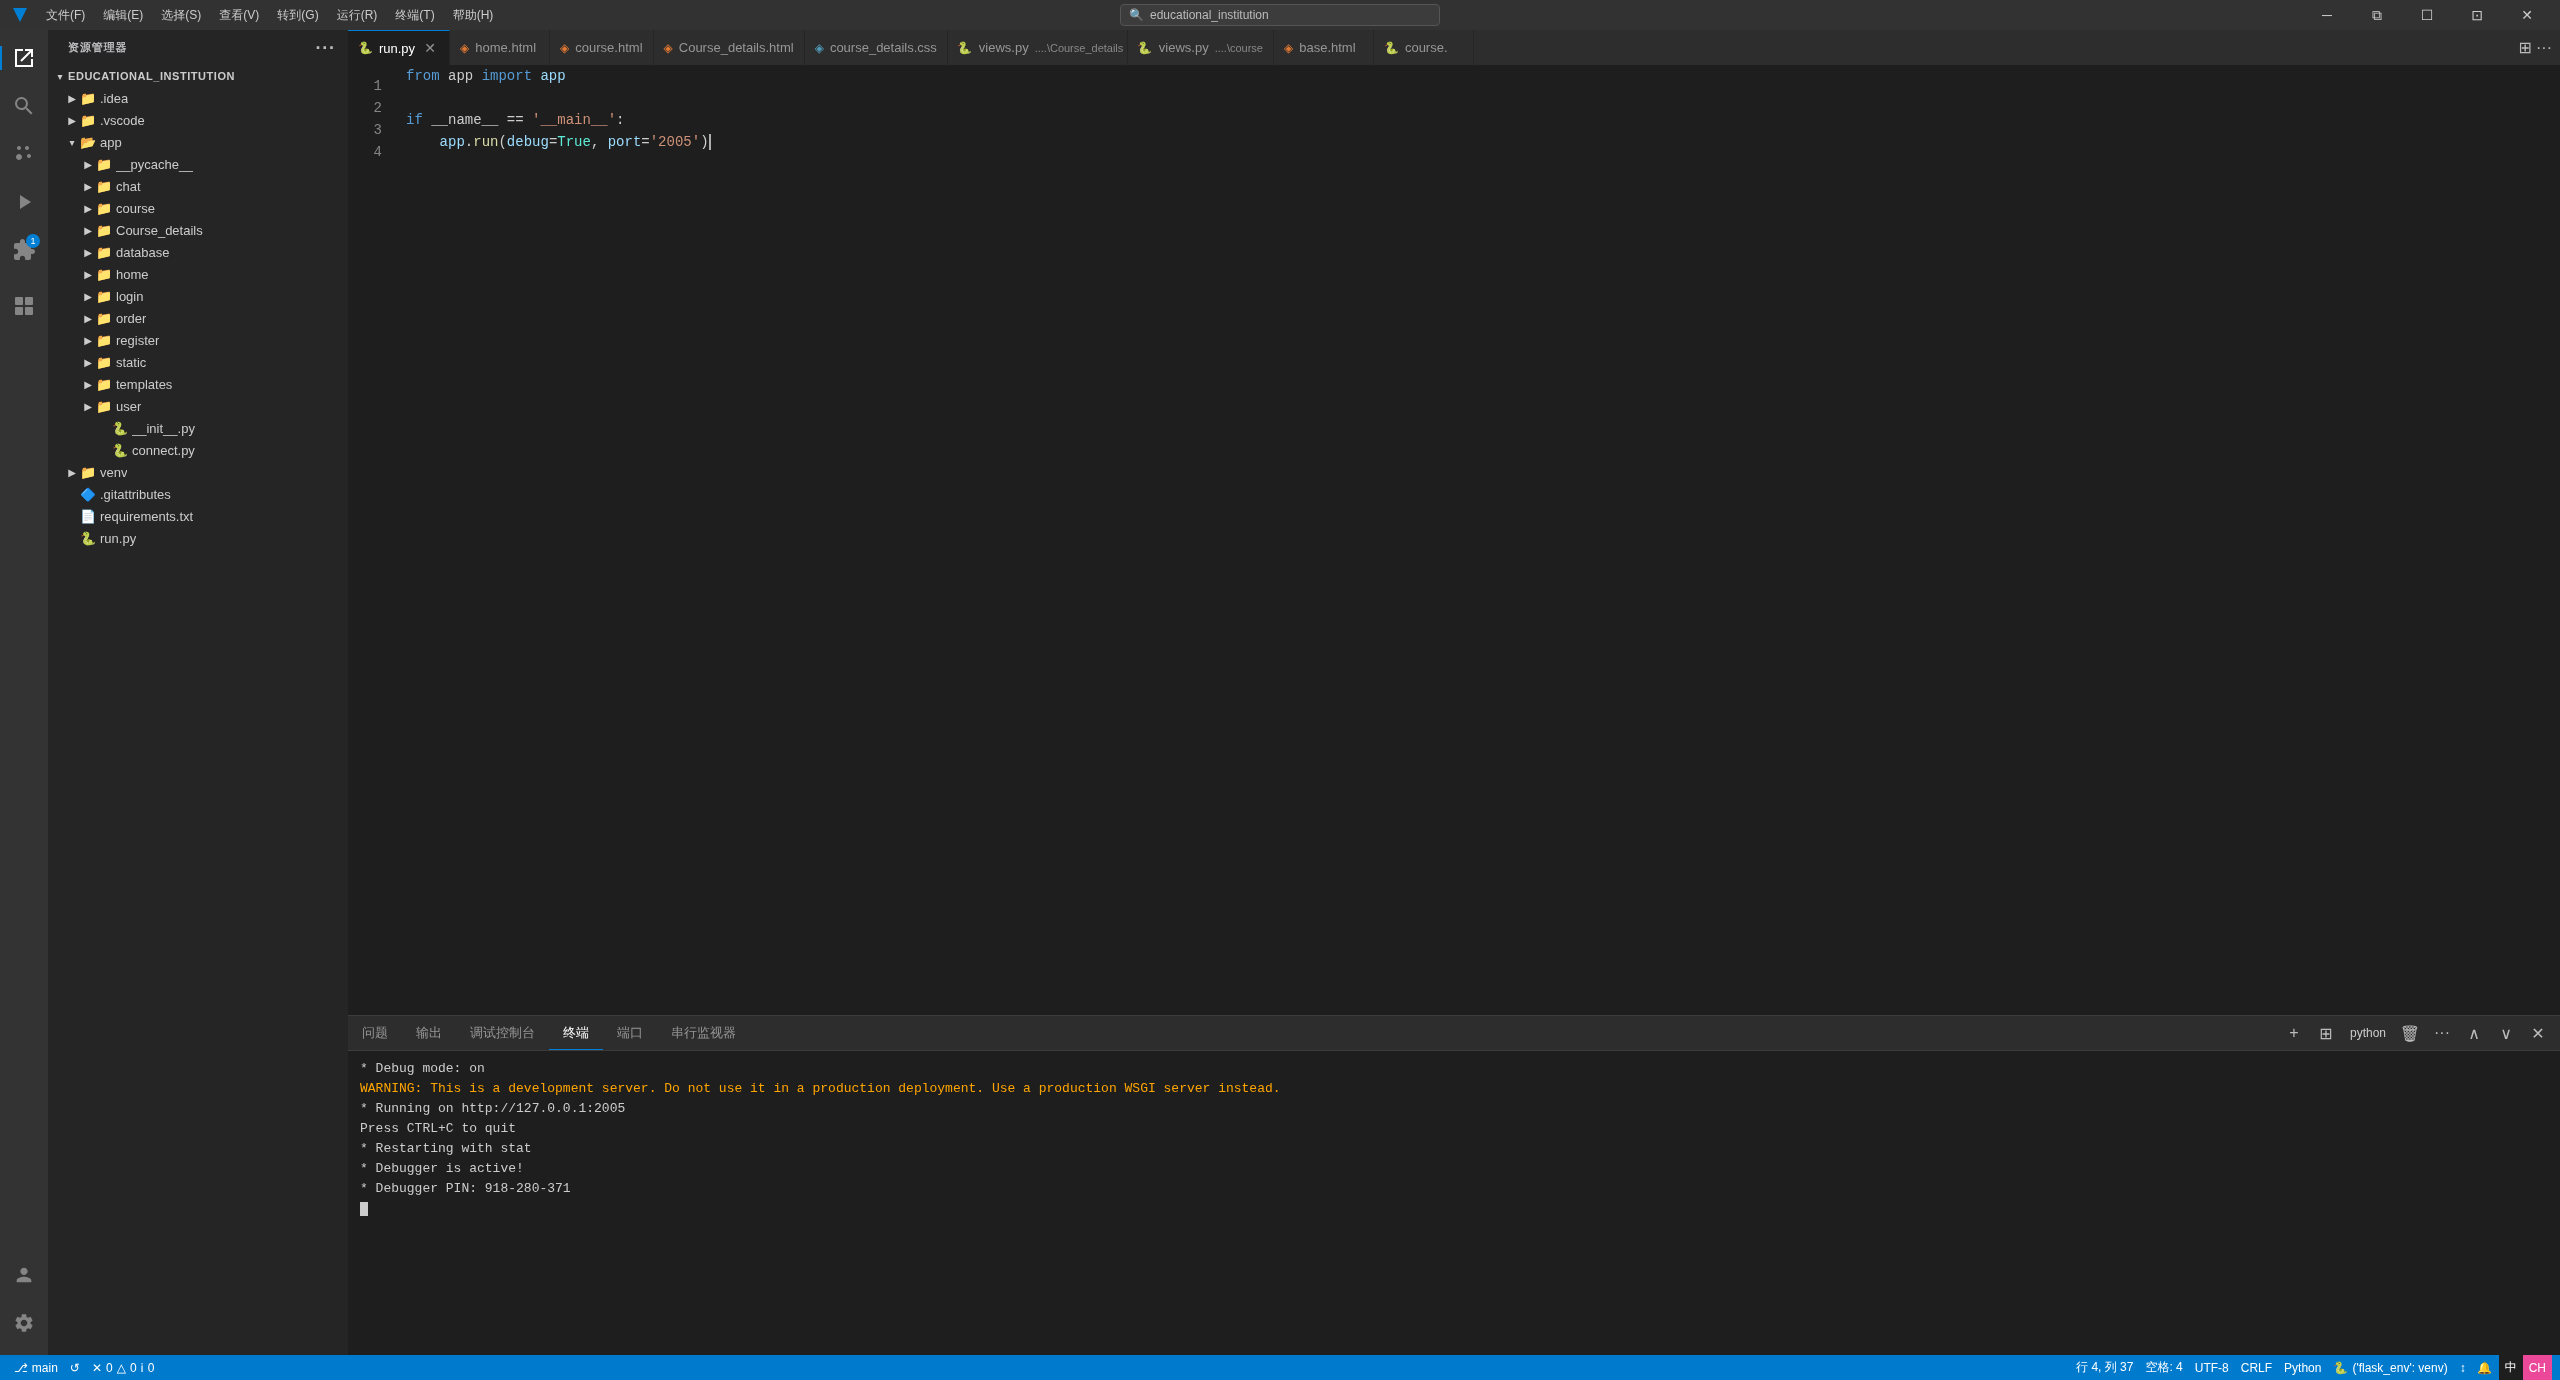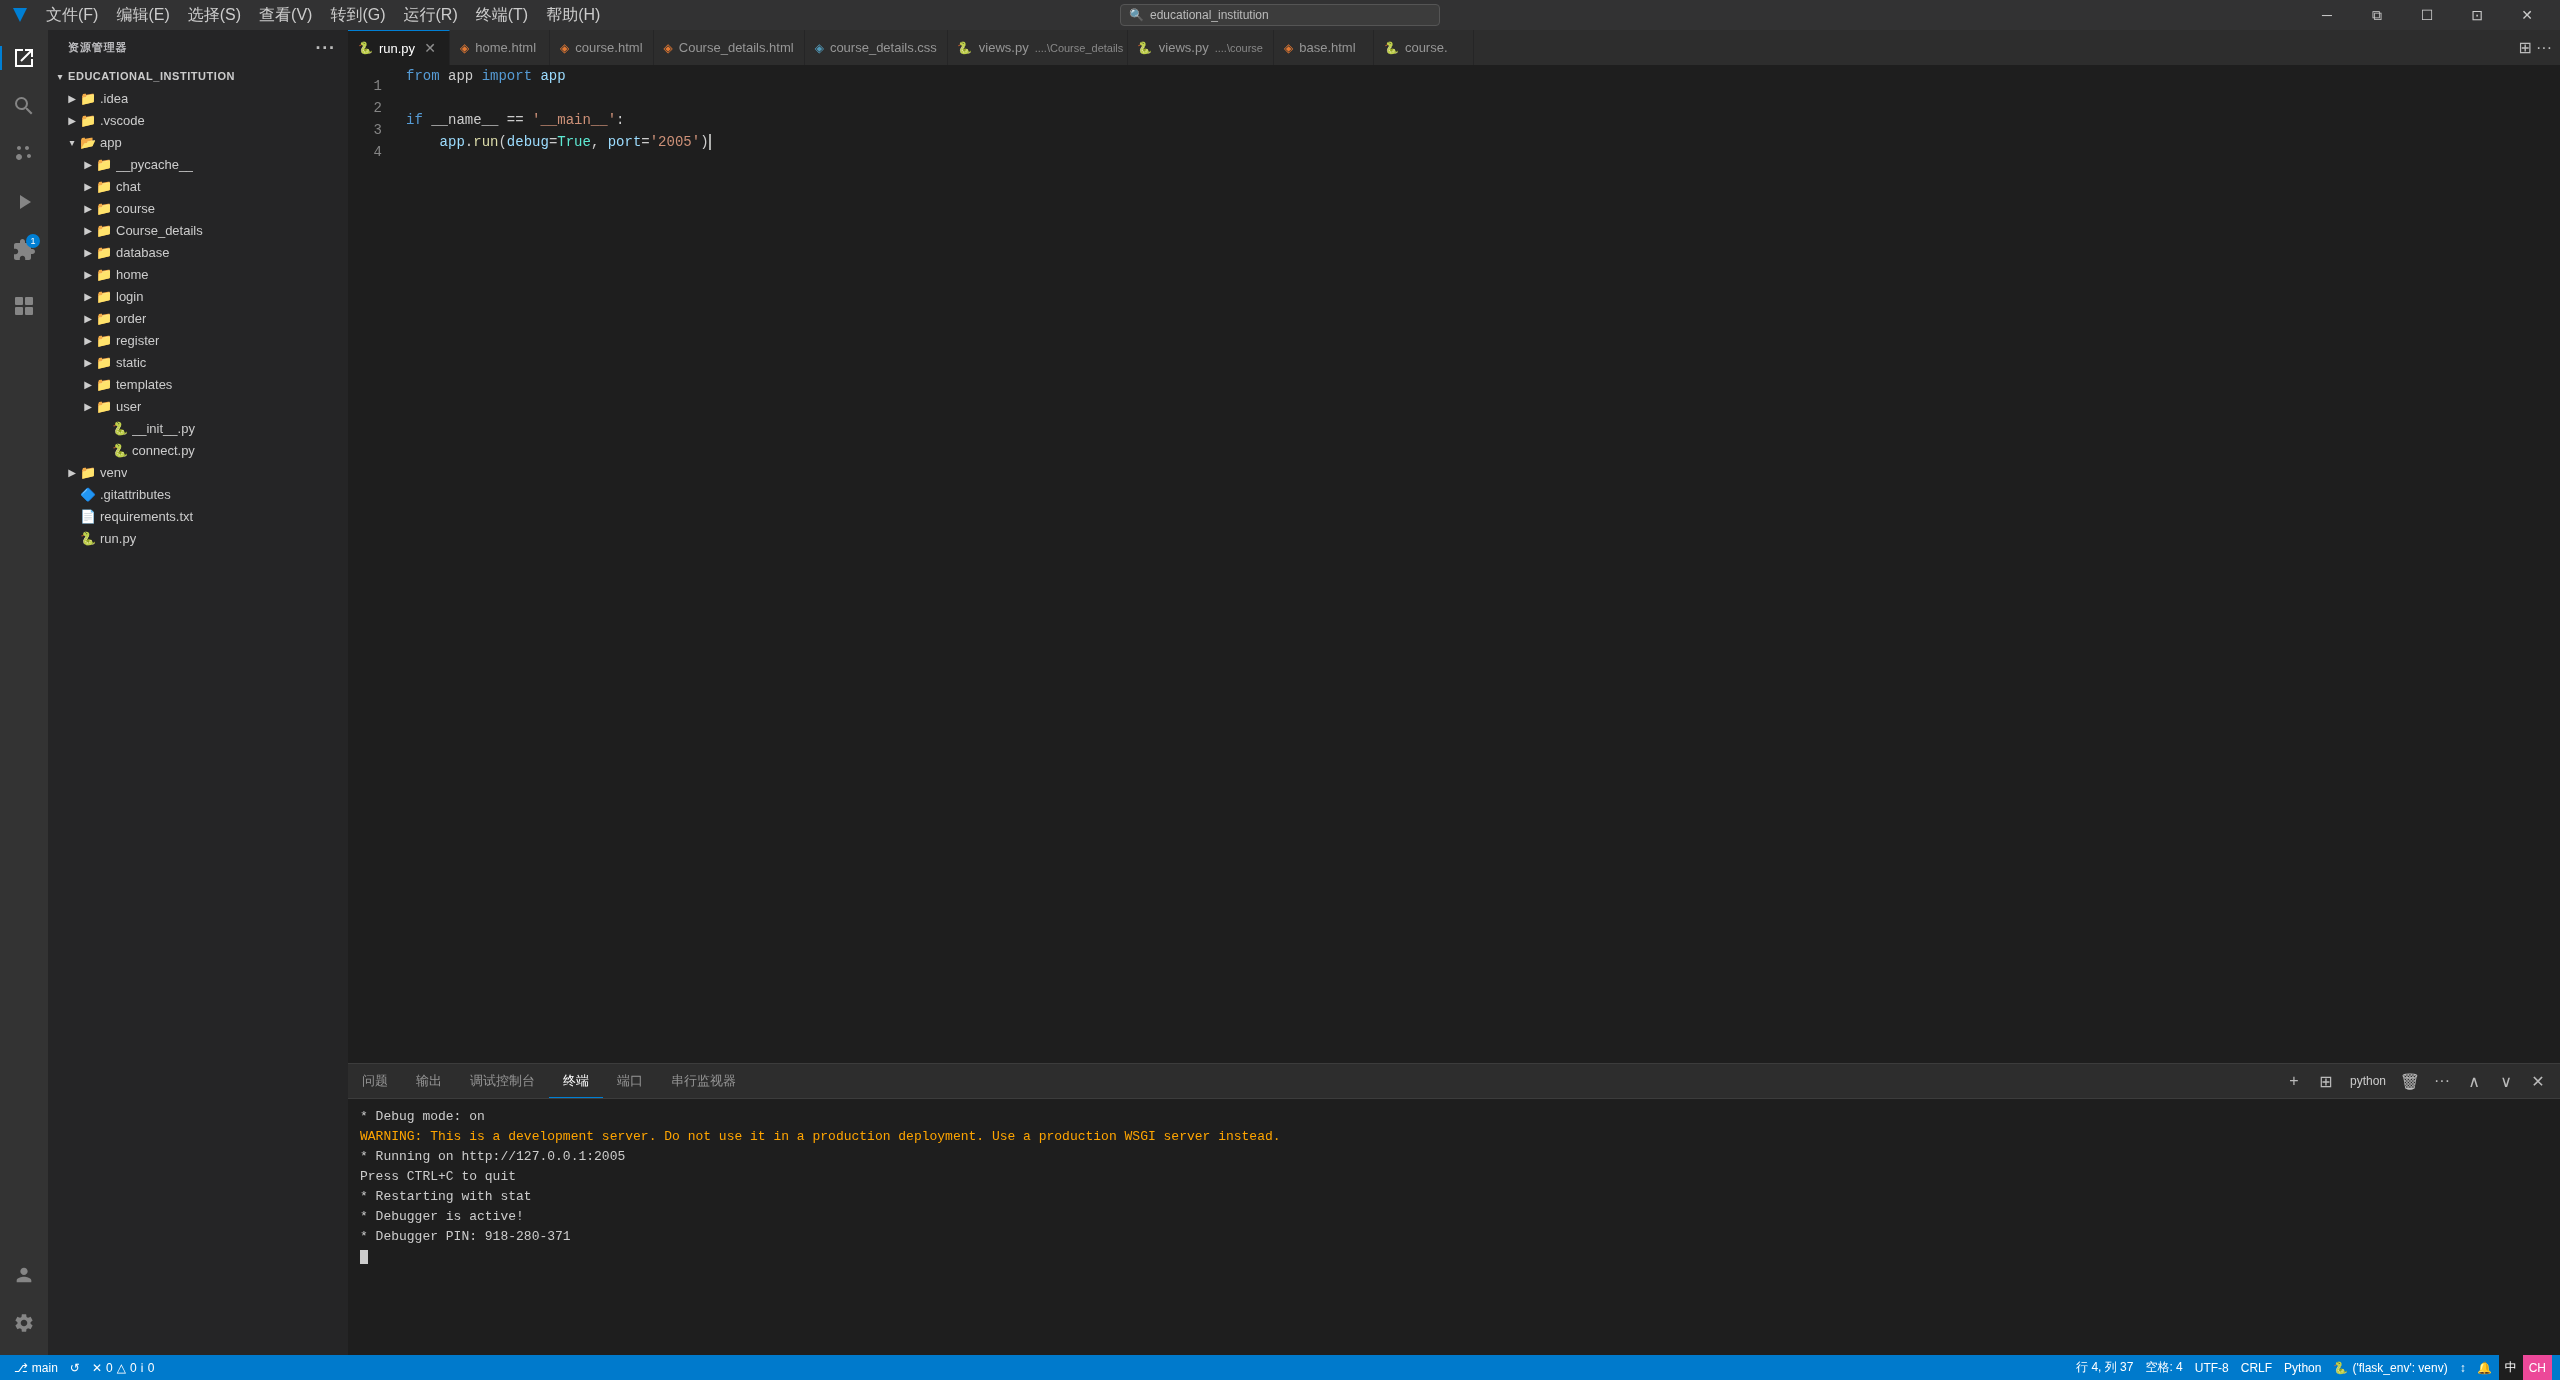--- a/index.html
+++ b/index.html
@@ -25,21 +25,21 @@
       position: relative;
     }
     .titlebar-icon {
       width: 20px; height: 20px; margin-right: 8px;
       display: flex; align-items: center; justify-content: center;
     }
     .titlebar-menus {
       display: flex; gap: 2px;
     }
     .titlebar-menu-item {
-      padding: 2px 8px; font-size: 16px; color: #ccc; cursor: pointer;
+      padding: 2px 8px; font-size: 12px; color: #ccc; cursor: pointer;
       border-radius: 3px;
     }
     .titlebar-search {
       position: absolute; left: 50%; transform: translateX(-50%);
       background: #3c3c3c; border: 1px solid #555; border-radius: 4px;
       width: 320px; height: 22px; display: flex; align-items: center;
       padding: 0 8px; gap: 6px; color: #bbb; font-size: 12px;
     }
     .titlebar-controls {
       margin-left: auto; display: flex; gap: 4px;
@@ -220,21 +220,21 @@
       width: 2px;
       height: 16px;
       background: #aeafad;
       vertical-align: text-bottom;
       animation: blink 1s step-end infinite;
     }
     @keyframes blink { 50% { opacity: 0; } }
 
     
     .panel {
-      height: 292px;
+      height: 340px;
       background: #1e1e1e;
       border-top: 1px solid #3c3c3c;
       display: flex;
       flex-direction: column;
       flex-shrink: 0;
     }
     .panel-tabs {
       height: 35px;
       background: #2d2d2d;
       display: flex;

